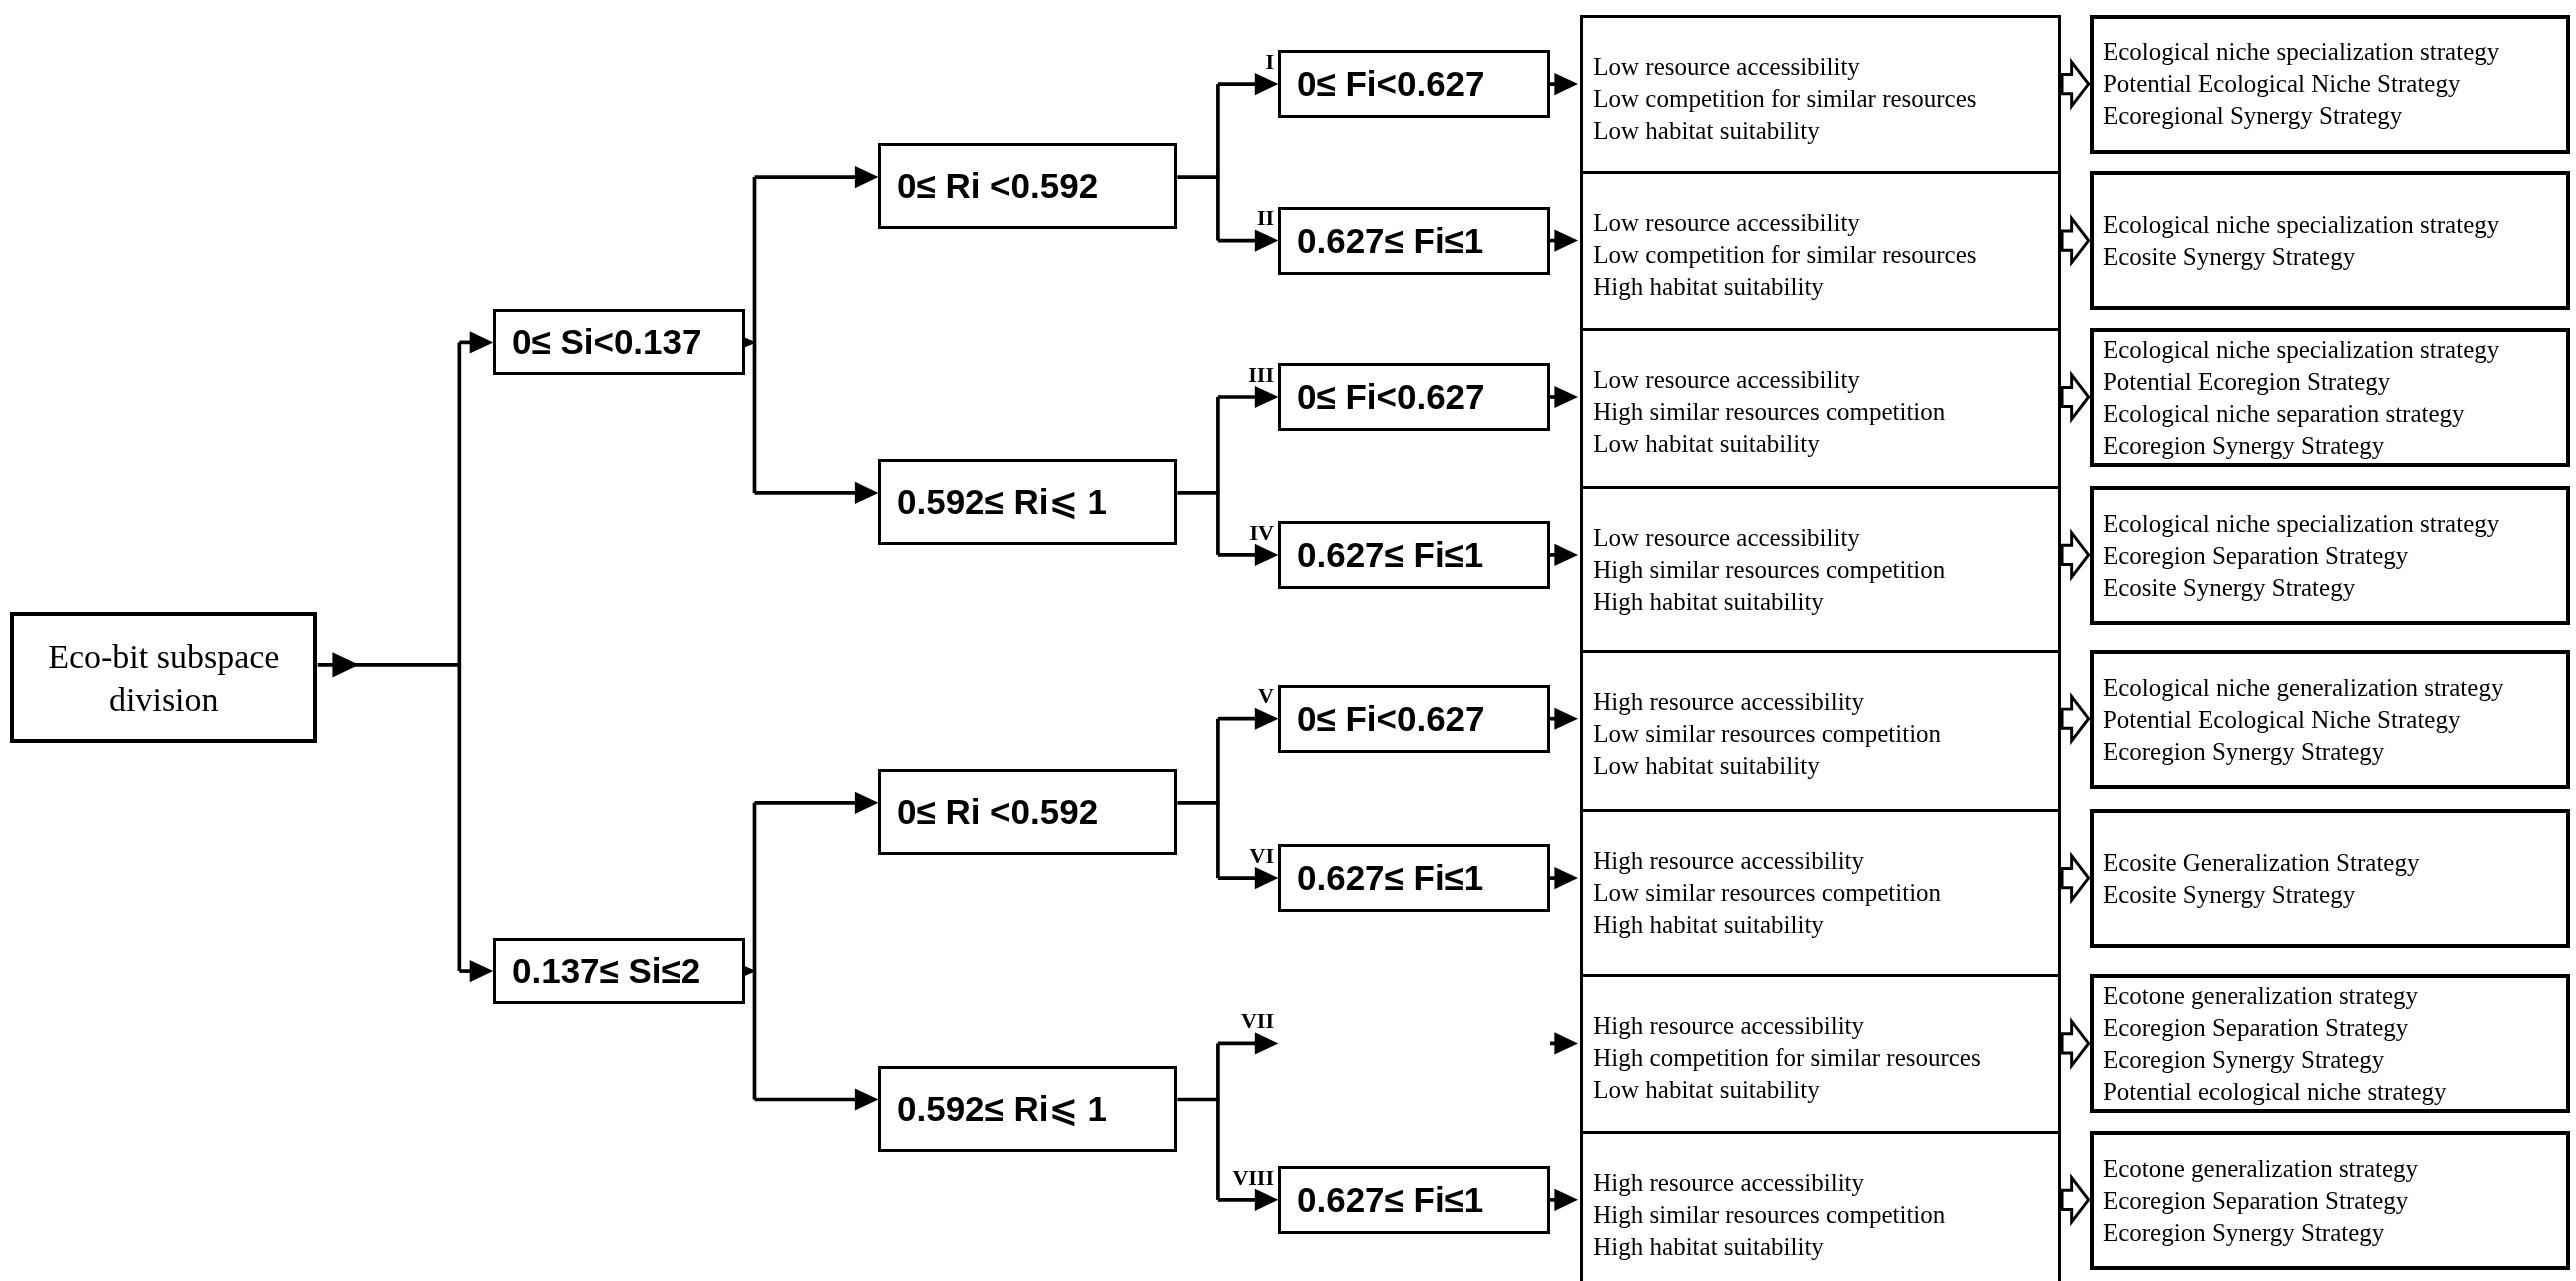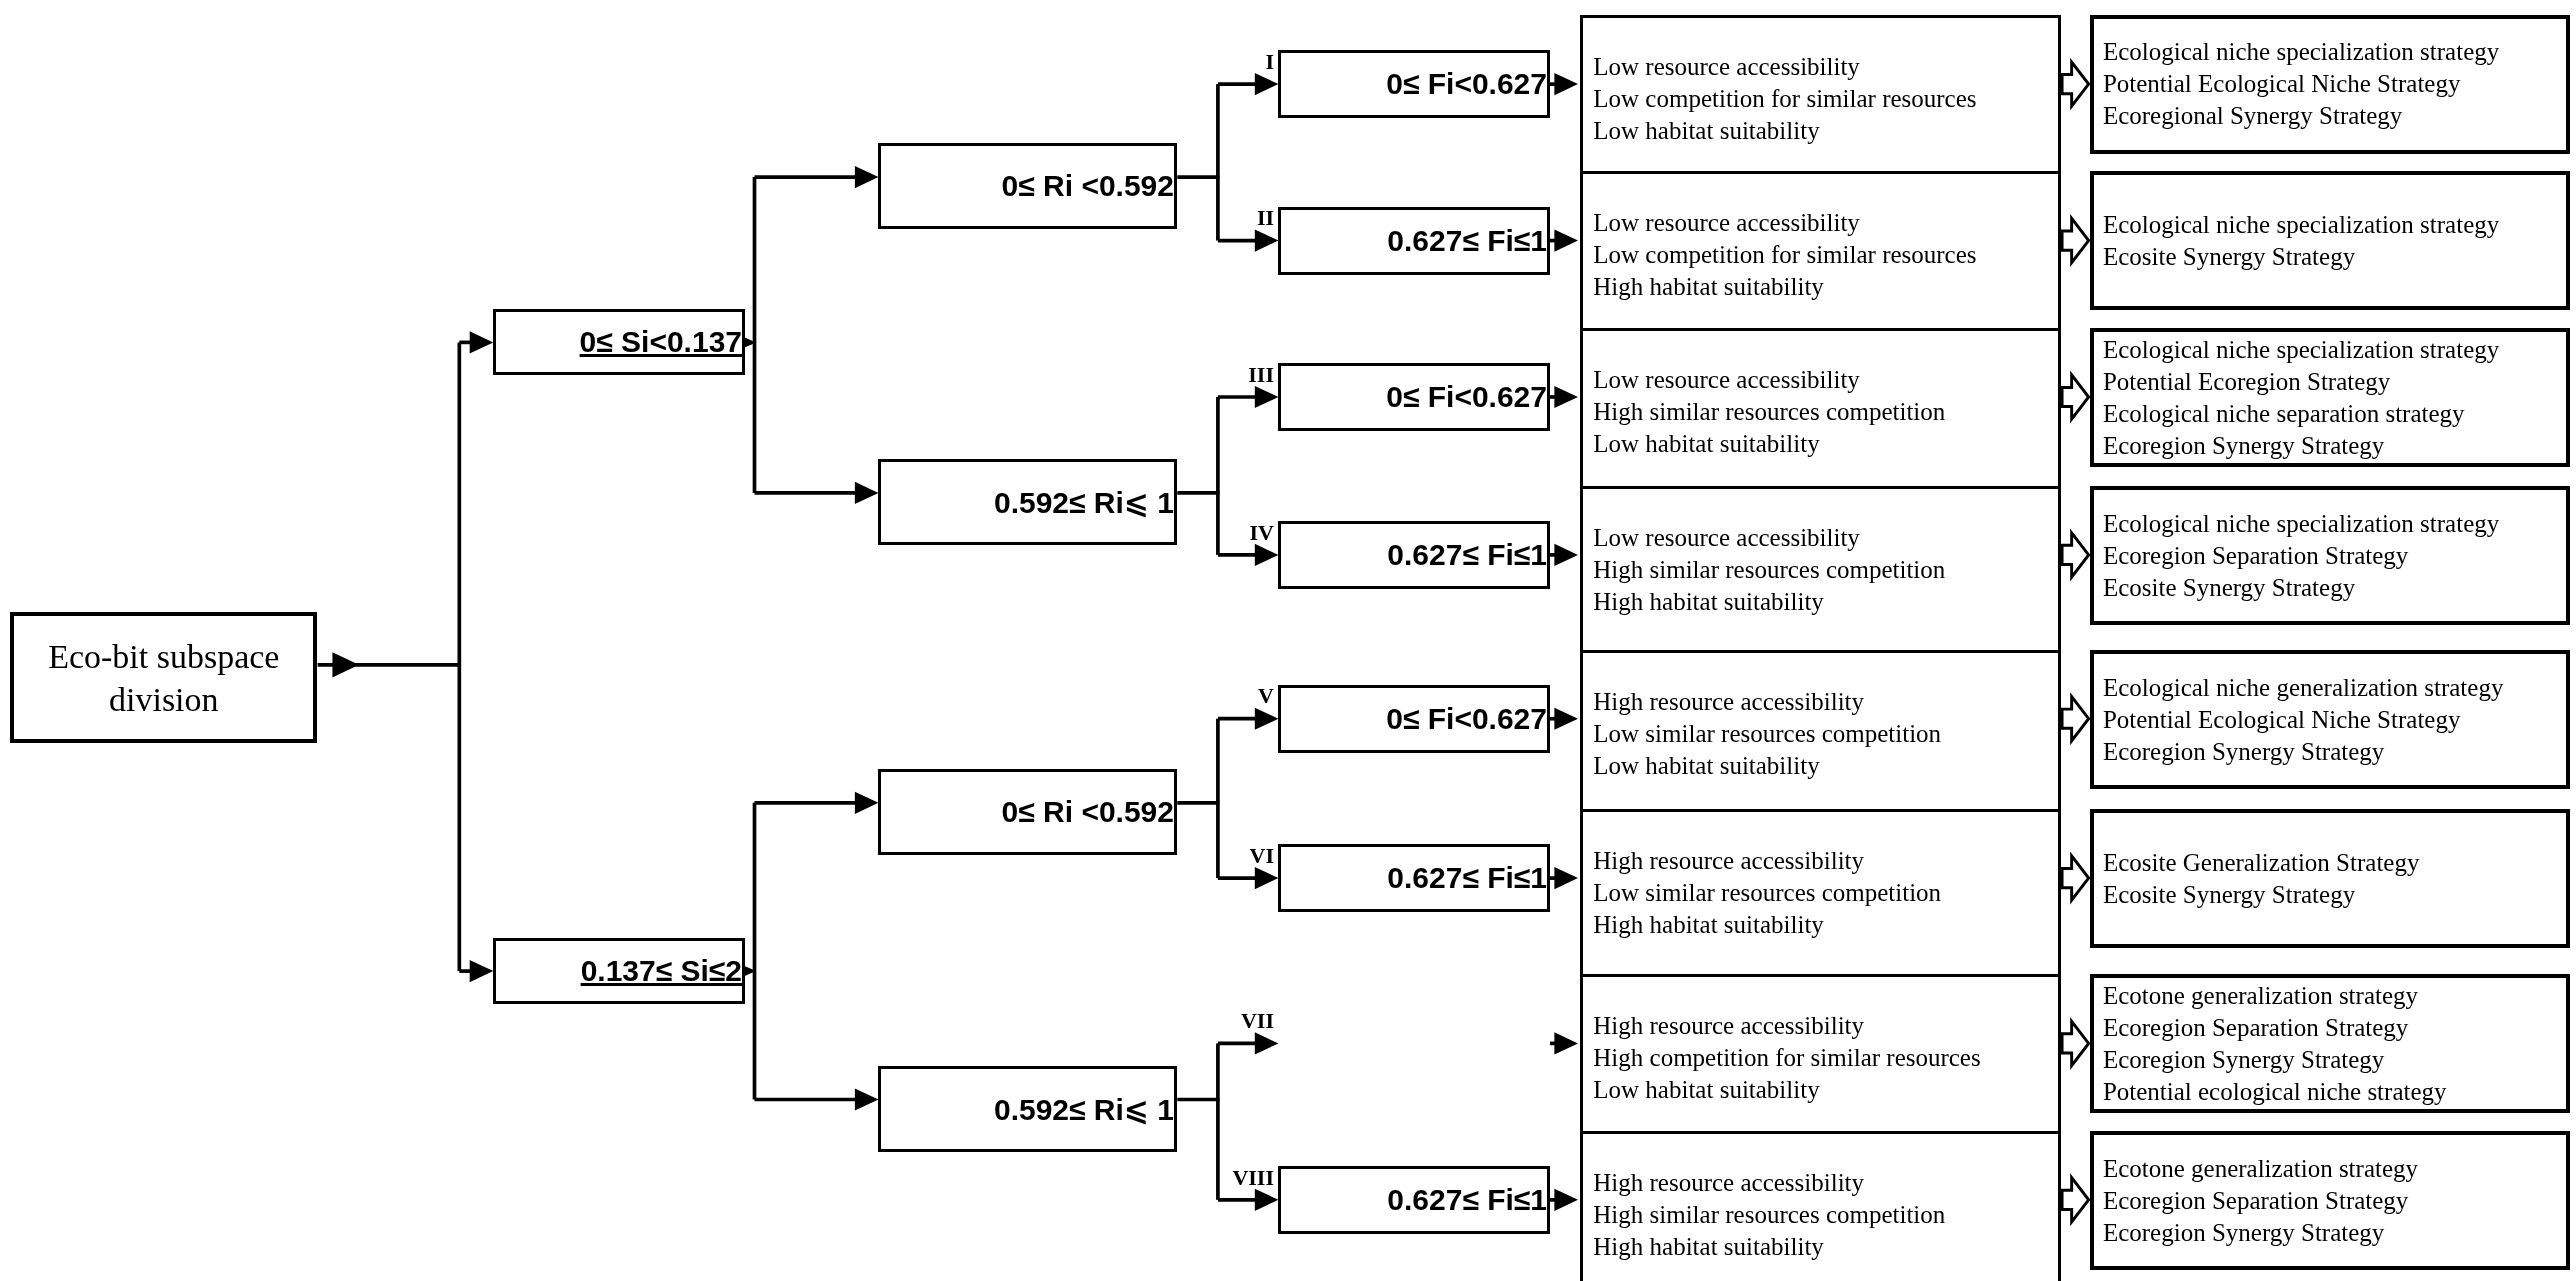--- a/index.html
+++ b/index.html
@@ -4,24 +4,24 @@
 <title>Eco-bit subspace division</title>
 <style>
   html,body{margin:0;padding:0;background:#ffffff;}
   #canvas{position:relative;width:2576px;height:1281px;background:#ffffff;overflow:hidden;
           font-family:"Liberation Serif", serif;color:#000;}
   #connectors{position:absolute;left:0;top:0;width:2576px;height:1281px;}
   .box{position:absolute;box-sizing:border-box;background:#ffffff;border:3.7px solid #000;}
   .root{left:10.3px;top:599px;width:307px;height:131px;border-width:4.4px;
         display:flex;flex-direction:column;justify-content:center;align-items:center;
         font-size:34px;line-height:43px;text-align:center;margin-top:13px;}
-  .cond{display:flex;justify-content:flex-end;align-items:center;
+  .cond{display:flex;justify-content:flex-start;align-items:center;
         font-family:"Liberation Sans", "DejaVu Sans", sans-serif;
-        font-weight:700;font-size:30px;white-space:nowrap;}
-  .si{left:493px;width:252px;height:66px;text-decoration:underline;}
+        font-weight:700;font-size:35px;white-space:nowrap;padding-left:16px;}
+  .si{left:493px;width:252px;height:66px;}
   .ri{left:878px;width:299px;height:86px;}
   .fi{left:1278px;width:272px;height:68px;}
   .desc{left:1580px;width:481px;height:168px;display:flex;flex-direction:column;
         justify-content:center;padding:0 5.9px 0 10.3px;font-size:25px;line-height:32px;}
   .strat{left:2090px;width:480px;height:139px;border-width:4.4px;display:flex;flex-direction:column;
         justify-content:center;padding:0 4.4px 0 8.9px;font-size:25px;line-height:32px;}
   .tline{white-space:nowrap;}
   .numeral{position:absolute;left:1203px;width:71px;text-align:right;
         font-weight:700;font-size:22px;line-height:25px;}
   line{stroke:#000;stroke-width:5;}

